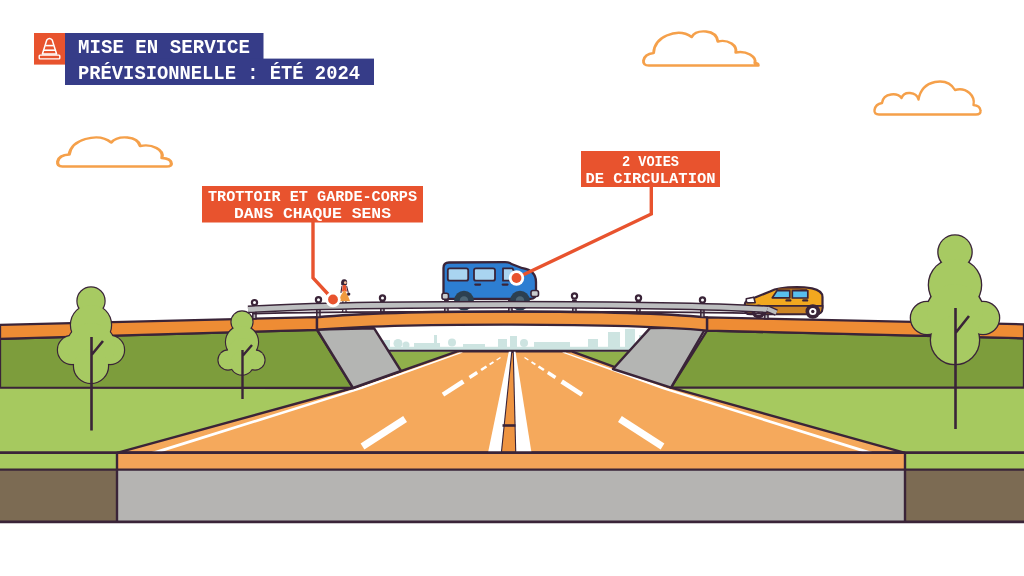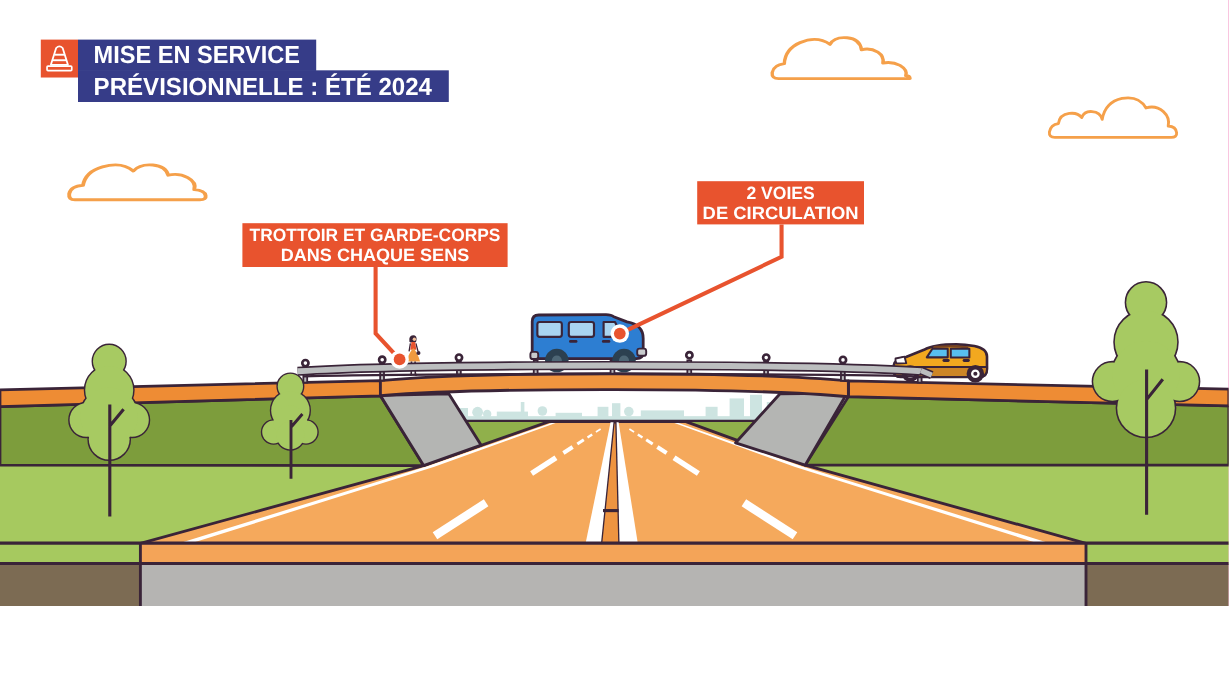--- a/index.html
+++ b/index.html
@@ -1,17 +1,17 @@
 <!DOCTYPE html>
 <html><head>
 <meta charset="utf-8">
 <style>
   html,body{margin:0;padding:0;background:#fff;}
-  .stage{position:relative;width:1024px;height:505px;overflow:hidden;background:#ec4899;
-         font-family:Liberation Sans, sans-serif;}
+  .stage{position:relative;width:1024px;height:564px;overflow:hidden;background:#f97316;
+         font-family:Liberation Mono, monospace;}
   svg{display:block;}
 </style>
 </head>
 <body>
 <div class="stage">
 <svg width="1024" height="576" viewBox="0 0 1024 576" xmlns="http://www.w3.org/2000/svg">
 <rect x="0" y="0" width="1024" height="576" fill="#ffffff"></rect>
 
 <g fill="#ffffff" stroke="#F5A04A" stroke-width="2.4" stroke-linejoin="round">
 <path transform="translate(57,0) scale(1.353,1) translate(-57,0)" d="M61,166.5 Q57,166.5 57.5,161.5 Q58.5,155 66,154.5 Q67.5,143 78,139 Q90,134.5 97,142.5 Q101,136.5 109,137.5 Q117,138.5 118.5,146 Q125,144 130.5,148 Q136,152 134.5,158 Q141,158.5 141.5,163 Q142,166.5 138,166.5 Z"></path>

